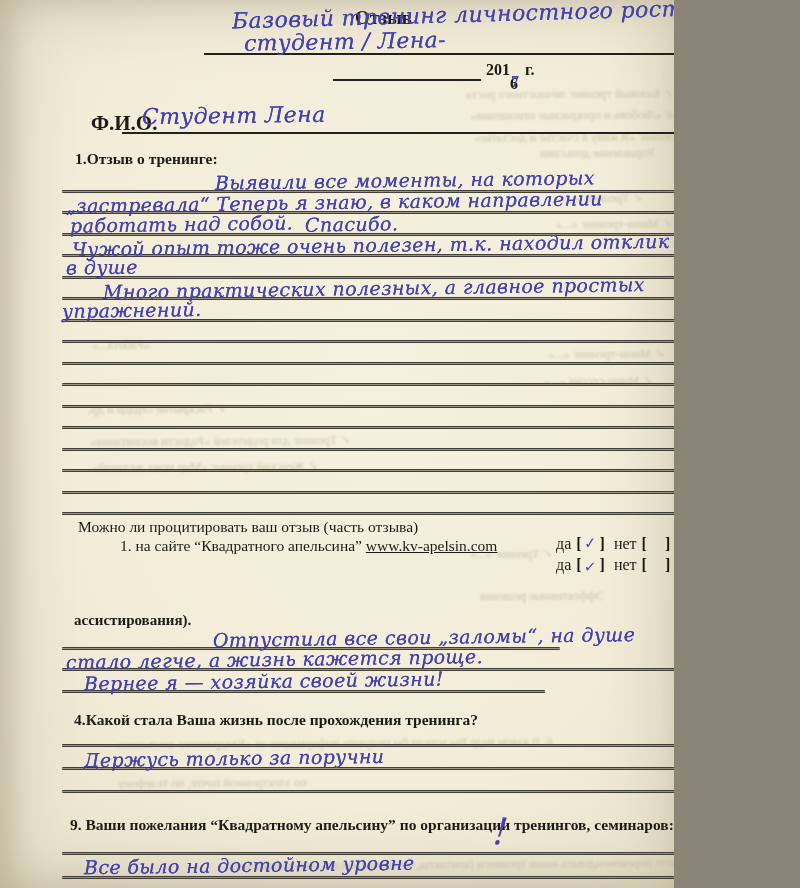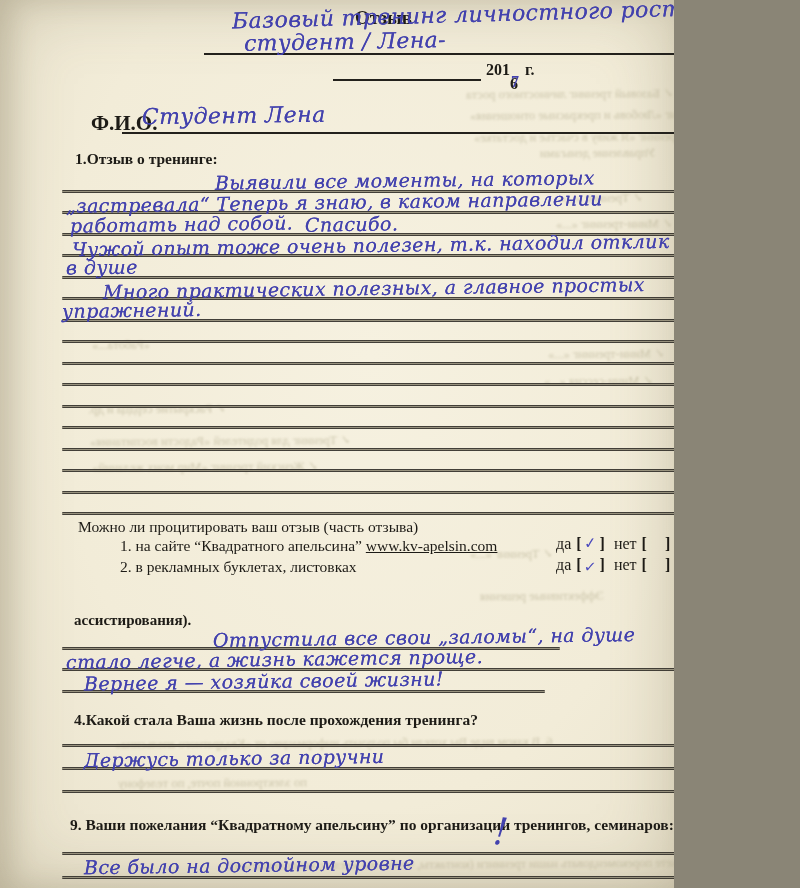--- a/index.html
+++ b/index.html
@@ -120,21 +120,20 @@
   <div class="hw" style="left:305px;top:213px">Спасибо.</div>
   <div class="hw" style="left:72px;top:234px">Чужой опыт тоже очень полезен, т.к. находил отклик</div>
   <div class="hw" style="left:66px;top:256px">в душе</div>
   <div class="hw" style="left:103px;top:277px">Много практических полезных, а главное простых</div>
   <div class="hw" style="left:62px;top:299px">упражнений.</div>
 
   <div class="abs print" style="left:78px;top:518px;font-size:15.5px">Можно ли процитировать ваш отзыв (часть отзыва)</div>
   <div class="abs print" style="left:120px;top:537px;font-size:15.5px">
     <span>1. на сайте “Квадратного апельсина” </span><span class="link-underline">www.kv-apelsin.com</span>
   </div>
-  <div class="abs print" style="left:120px;top:558px;font-size:15.5px">2. в рекламных буклетах, листовках</div>
 
   <div class="yn" style="left:556px;top:535px">
     <span>да</span>
     <span class="br">[</span><span class="box"><span class="check">✓</span></span><span class="br">]</span>&nbsp;
     <span>нет</span>
     <span class="br">[</span><span class="box">&nbsp;</span><span class="br">]</span>
   </div>
   <div class="yn" style="left:556px;top:556px">
     <span>да</span>
     <span class="br">[</span><span class="box"><span class="check" style="transform:rotate(4deg) translateY(2px)">✓</span></span><span class="br">]</span>&nbsp;

